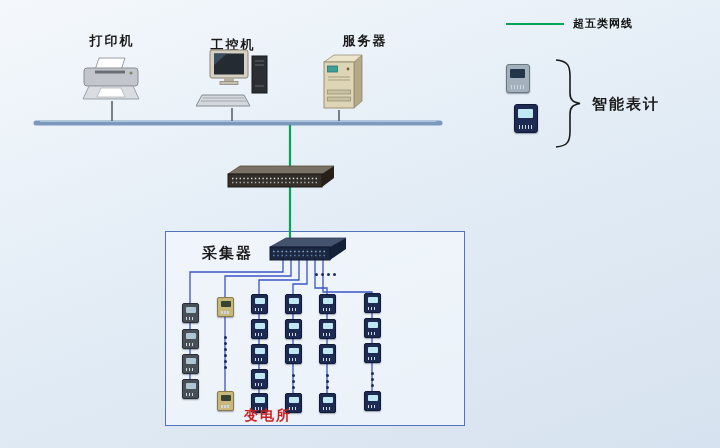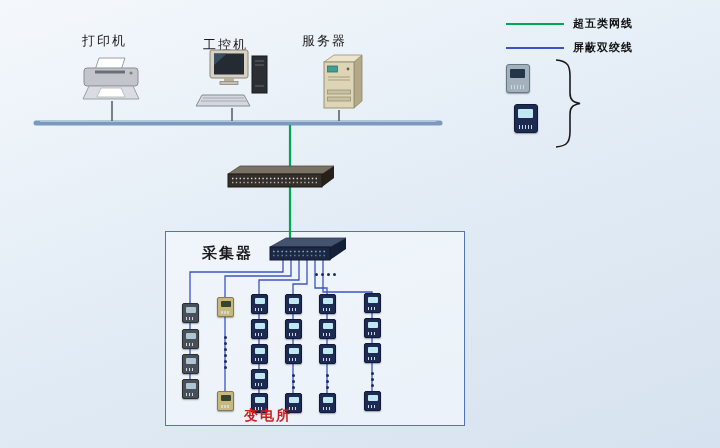--- a/index.html
+++ b/index.html
@@ -9,21 +9,21 @@
     font-family:"Liberation Serif","DejaVu Serif",serif;
   }
   #collector-box{
     position:absolute;left:165px;top:231px;width:298px;height:193px;
     border:1.4px solid #4f74b8;background:rgba(249,252,255,0.55);z-index:0;
   }
   #wire-layer{position:absolute;left:0;top:0;z-index:1;}
   .device{position:absolute;z-index:2;}
   #meter-layer{position:absolute;left:0;top:0;width:720px;height:448px;z-index:3;pointer-events:none;}
   .lbl{position:absolute;z-index:2;color:#1a1a1a;}
-  .device-lbl{font-size:13px;letter-spacing:2px;font-weight:400;}
+  .device-lbl{font-size:13px;letter-spacing:2px;text-align:center;font-weight:700;}
   .big-lbl{font-size:15px;font-weight:bold;letter-spacing:2px;}
   #substation-label{font-size:14px;font-weight:bold;letter-spacing:2px;color:#cc2020;z-index:4;}
   
   #legend{position:absolute;left:506px;top:16px;z-index:2;}
   .legend-row{display:flex;align-items:center;margin-bottom:9px;}
   .swatch{display:inline-block;width:58px;height:2px;margin-right:9px;}
   .swatch.cat5{background:#00a651;}
   .swatch.stp{background:#3b55c4;}
   .legend-text{font-size:11px;color:#111;letter-spacing:1px;font-weight:600;}
   
@@ -73,29 +73,25 @@
       <polyline points="307,260 307,284 293,284 293,402" fill="none" stroke="#3b55c4" stroke-width="1.3"></polyline>
       <polyline points="315,260 315,288 327,288 327,402" fill="none" stroke="#3b55c4" stroke-width="1.3"></polyline>
       <polyline points="323,260 323,292 372,292 372,400" fill="none" stroke="#3b55c4" stroke-width="1.3"></polyline>
     </svg>
 
   <div id="legend">
     <div class="legend-row">
       <span class="swatch cat5"></span>
       <span class="legend-text">超五类网线</span>
     </div>
-    <div class="legend-row">
-      <span class="swatch stp"></span>
-      <span class="legend-text">屏蔽双绞线</span>
-    </div>
   </div>
 
   <div class="lbl device-lbl" style="left:82px;top:32px;width:60px">打印机</div>
   <div class="lbl device-lbl" style="left:203px;top:36px;width:60px">工控机</div>
-  <div class="lbl device-lbl" style="left:302px;top:32px;width:60px">服务器</div>
+  <div class="lbl device-lbl" style="left:335px;top:32px;width:60px">服务器</div>
 
   <div class="device" style="left:80px;top:56px">
     <svg width="64" height="50" viewBox="0 0 64 50" xmlns="http://www.w3.org/2000/svg">
       <polygon points="19,2 45,2 41,14 15,14" fill="#ffffff" stroke="#9aa0a8" stroke-width="1"></polygon>
       <rect x="4" y="12" width="54" height="18" rx="3" fill="#c2c6cc" stroke="#8a8f96" stroke-width="1"></rect>
       <rect x="15" y="14.5" width="30" height="3" fill="#6a6f76"></rect>
       <circle cx="51" cy="17" r="1.6" fill="#7a8a6a"></circle>
       <polygon points="9,30 53,30 59,43 3,43" fill="#d9dce1" stroke="#9aa0a8" stroke-width="1"></polygon>
       <polygon points="21,32 41,32 45,41 17,41" fill="#ffffff" stroke="#b0b4ba" stroke-width="0.8"></polygon>
     </svg>
@@ -154,20 +150,21 @@
 
   <div class="meter steel lg" style="left:506px;top:64px;z-index:2">
     <span class="screen"></span>
       <span class="btns"></span>
   </div>
   <div class="meter navy lg" style="left:514px;top:104px;z-index:2">
     <span class="screen"></span>
       <span class="btns"></span>
   </div>
 
+  <div class="lbl big-lbl" style="left:592px;top:95px">智能表计</div>
   <div class="lbl big-lbl" style="left:202px;top:244px">采集器</div>
   <div class="lbl" id="substation-label" style="left:244px;top:407px">变电所</div>
 
   <div id="hdots">
     <span></span>
       <span></span>
       <span></span>
       <span></span>
   </div>
 

